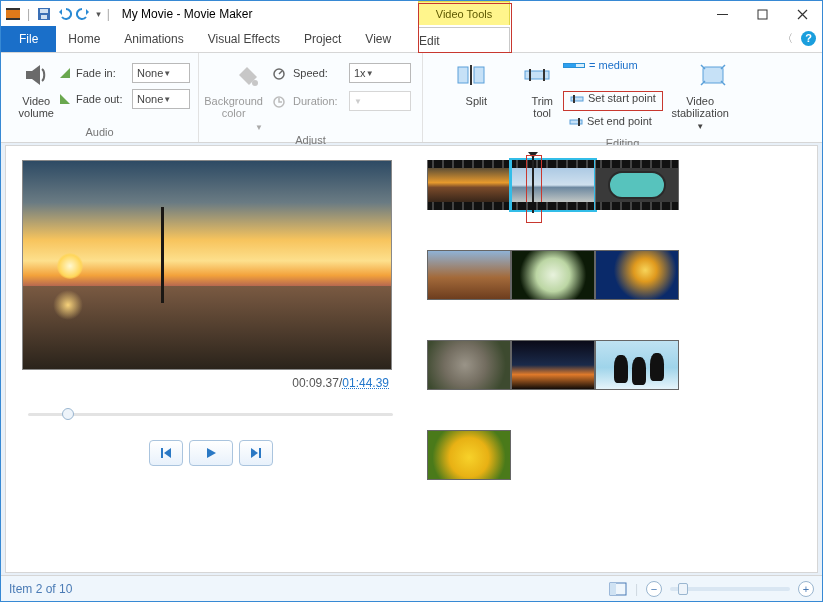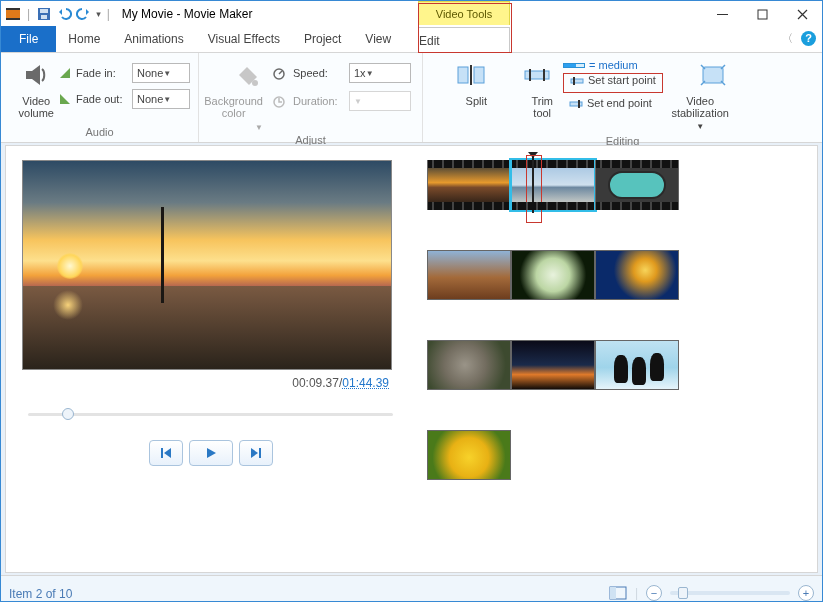--- a/index.html
+++ b/index.html
@@ -52,21 +52,21 @@
   .combo.wide { width:62px; }
   .combo .arr { font-size:8px; color:#555; }
 
   .adjust-rows { display:flex; flex-direction:column; gap:8px; margin-top:6px; margin-left:4px;}
   .adjust-row { display:flex; align-items:center; gap:6px; }
   .adjust-row.disabled { color:#9a9a9a;}
   .adjust-row .ico { width:16px; height:16px; }
   .adjust-row label { font-size:11px; width:50px;}
 
   .edit-group .group-body { gap:10px; }
-  .trim-area { display:flex; flex-direction:column; gap:0; align-items:flex-start; margin-top:2px;}
+  .trim-area { display:flex; flex-direction:column; gap:18px; align-items:flex-start; margin-top:2px;}
   .trim-top { display:flex; align-items:center; gap:4px; font-size:11px; color:#1a6fc9;}
   .trim-top .bar { width:22px; height:5px; background:linear-gradient(to right,#2da0f0,#2da0f0 60%,#d7eefb 60%); border:1px solid #2a90d6;}
   .small-btns { display:flex; flex-direction:column; gap:4px; margin-top:2px;}
   .small-btn { display:flex; gap:4px; font-size:11px; height:20px; padding:0 6px; }
   .small-btn.boxed { border:1px solid #c8382f; }
   .small-btn .sic { width:14px; height:14px; }
 
   
   .workspace { position:absolute; top:144px; left:4px; right:4px; bottom:28px; background:#fff; border:1px solid #d6d6d6; display:flex; }
   .preview-pane { width:405px; padding:14px 12px 10px 16px; display:flex; flex-direction:column; }
@@ -106,21 +106,21 @@
   .tn-mesa   { background:linear-gradient(to bottom,#8fb2d6 0%,#a36a3a 55%,#6d3d1e 100%);}
   .tn-flower { background:radial-gradient(circle at 50% 50%,#e8f2dd 0%,#bcd6a4 35%,#0c1a07 70%);}
   .tn-jelly  { background:radial-gradient(circle at 60% 40%,#f7d45a 0%,#e09a1e 20%,#0a2a6a 55%);}
   .tn-koala  { background:radial-gradient(circle at 45% 50%,#9a9488 0%,#736d60 40%,#3d4a2f 80%);}
   .tn-night  { background:linear-gradient(to bottom,#0a0a18 0%,#1a2a4a 50%,#e07a2a 70%,#120c08 100%);}
   .tn-peng   { background:linear-gradient(to bottom,#bfe2f2 0%,#9fd4ea 55%,#e6f4fa 100%); position:relative;}
   .tn-peng::after{content:"";position:absolute;left:18px;top:14px;width:14px;height:28px;background:#111;border-radius:40% 40% 20% 20%; box-shadow:18px 2px 0 #111,36px -2px 0 #111;}
   .tn-tulip  { background:radial-gradient(circle at 50% 55%,#f7d22a 0%,#e8b114 40%,#4a7a1a 75%);}
 
   
-  .statusbar { position:absolute; left:0; right:0; bottom:0; height:26px; background:#eff6fc; border-top:1px solid #d6d6d6; display:flex; align-items:flex-end; justify-content:space-between; padding:0 8px; font-size:12px; color:#4a7bb5;}
+  .statusbar { position:absolute; left:0; right:0; bottom:0; height:26px; background:#eff6fc; border-top:1px solid #d6d6d6; display:flex; align-items:center; justify-content:space-between; padding:0 8px; font-size:12px; color:#4a7bb5;}
   .status-right { display:flex; align-items:center; gap:8px;}
   .zoom-track { width:120px; height:4px; background:#d9e6f2; border-radius:2px; position:relative;}
   .zoom-thumb { position:absolute; left:8px; top:-4px; width:10px; height:12px; background:#eef4fa; border:1px solid #9ab6d0; border-radius:2px;}
   .circ-btn { width:16px; height:16px; border:1px solid #9ab6d0; border-radius:50%; display:flex; align-items:center; justify-content:center; font-size:11px; color:#4a7bb5; background:#fff;}
   .view-ic { width:18px; height:14px;}
 </style>
 </head>
 <body>
 
 <div class="titlebar">

